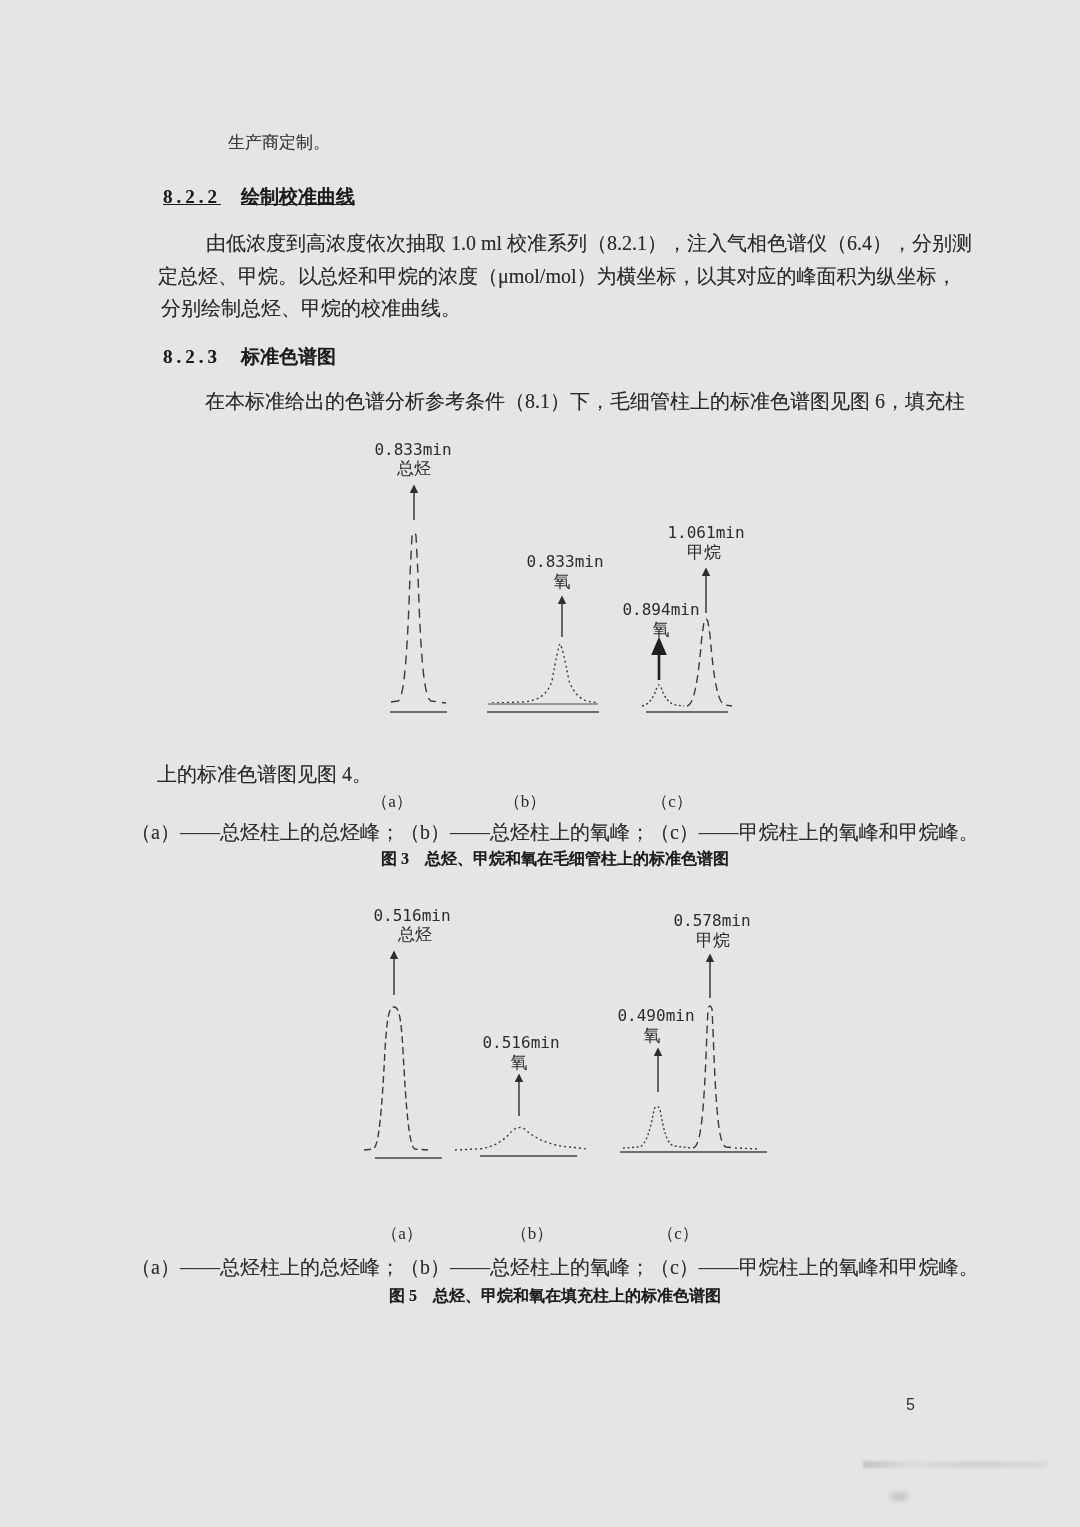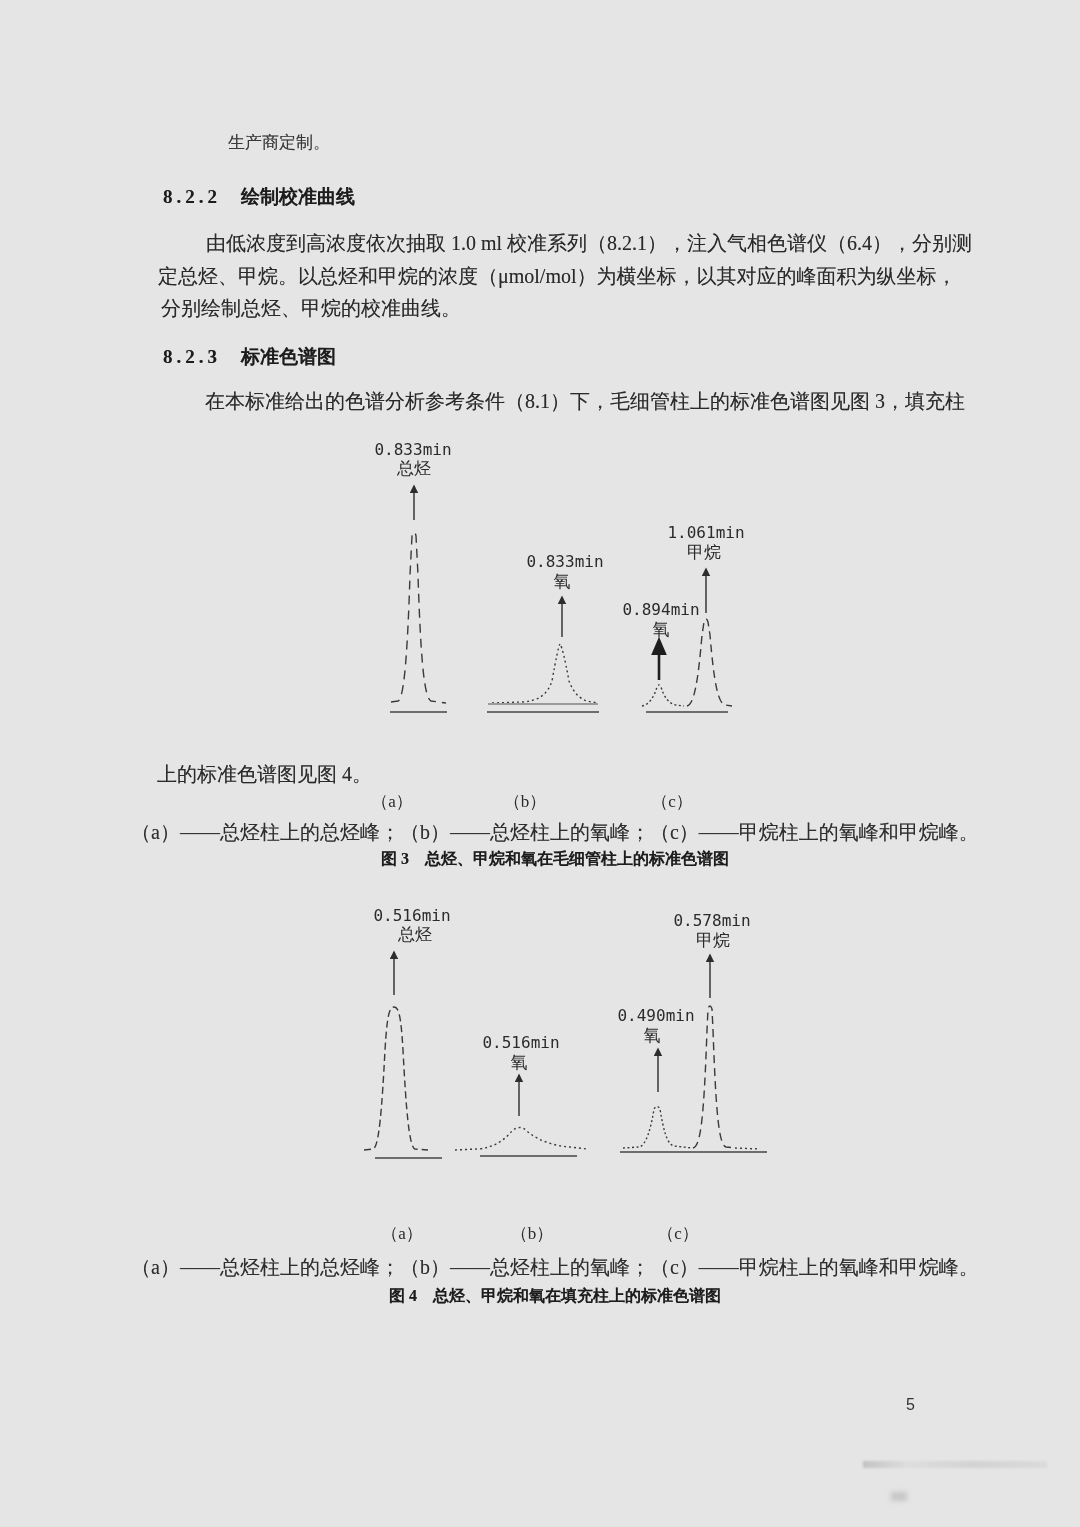--- a/index.html
+++ b/index.html
@@ -32,33 +32,33 @@
   .arrow{stroke:#2d2d2d;stroke-width:1.4;}
   .arrow-bold{stroke:#1e1e1e;stroke-width:2.6;}
 </style>
 </head>
 <body>
 
 <div class="page">
 
   <div class="abs body-text frag" style="left:228px;top:132px;">生产商定制。</div>
 
-  <div class="abs heading" style="left:163px;top:184px;">
+  <div class="abs heading" style="left:163px;top:184px;text-decoration:underline;">
     <span class="num">8.2.2</span><span>绘制校准曲线</span>
   </div>
 
   <div class="abs body-text" style="left:206px;top:232px;">由低浓度到高浓度依次抽取 1.0 ml 校准系列（8.2.1），注入气相色谱仪（6.4），分别测</div>
   <div class="abs body-text" style="left:158px;top:265px;">定总烃、甲烷。以总烃和甲烷的浓度（μmol/mol）为横坐标，以其对应的峰面积为纵坐标，</div>
   <div class="abs body-text" style="left:161px;top:297px;">分别绘制总烃、甲烷的校准曲线。</div>
 
   <div class="abs heading" style="left:163px;top:344px;">
     <span class="num">8.2.3</span><span>标准色谱图</span>
   </div>
 
-  <div class="abs body-text" style="left:205px;top:390px;">在本标准给出的色谱分析参考条件（8.1）下，毛细管柱上的标准色谱图见图 3，填充柱</div>
+  <div class="abs body-text" style="left:205px;top:390px;">在本标准给出的色谱分析参考条件（8.1）下，毛细管柱上的标准色谱图见图 6，填充柱</div>
 
   <svg style="left:370px;top:435px;" width="420" height="300" viewBox="0 0 420 300">
     <defs>
       <marker id="ah" markerWidth="8" markerHeight="8" refX="5" refY="3" orient="auto">
         <path d="M0,0 L6,3 L0,6 Z" fill="#2d2d2d"></path>
       </marker>
       <marker id="ahb" markerWidth="8" markerHeight="8" refX="5" refY="3" orient="auto">
         <path d="M0,0 L7,3 L0,6 Z" fill="#1e1e1e"></path>
       </marker>
     </defs>
@@ -124,20 +124,20 @@
     <line class="base" x1="265" y1="252" x2="412" y2="252"></line>
   </svg>
 
   <div class="abc-row" style="top:1222px;">
     <span style="left:402px;">（a）</span>
     <span style="left:532px;">（b）</span>
     <span style="left:678px;">（c）</span>
   </div>
 
   <div class="legend" style="top:1254px;">（a）——总烃柱上的总烃峰；（b）——总烃柱上的氧峰；（c）——甲烷柱上的氧峰和甲烷峰。</div>
-  <div class="caption" style="top:1286px;">图 4　总烃、甲烷和氧在填充柱上的标准色谱图</div>
+  <div class="caption" style="top:1286px;">图 5　总烃、甲烷和氧在填充柱上的标准色谱图</div>
 
   <div class="abs pagenum" style="left:906px;top:1396px;">5</div>
 
   <div class="smudge1"></div>
   <div class="smudge2"></div>
 
 </div>
 
 </body></html>

